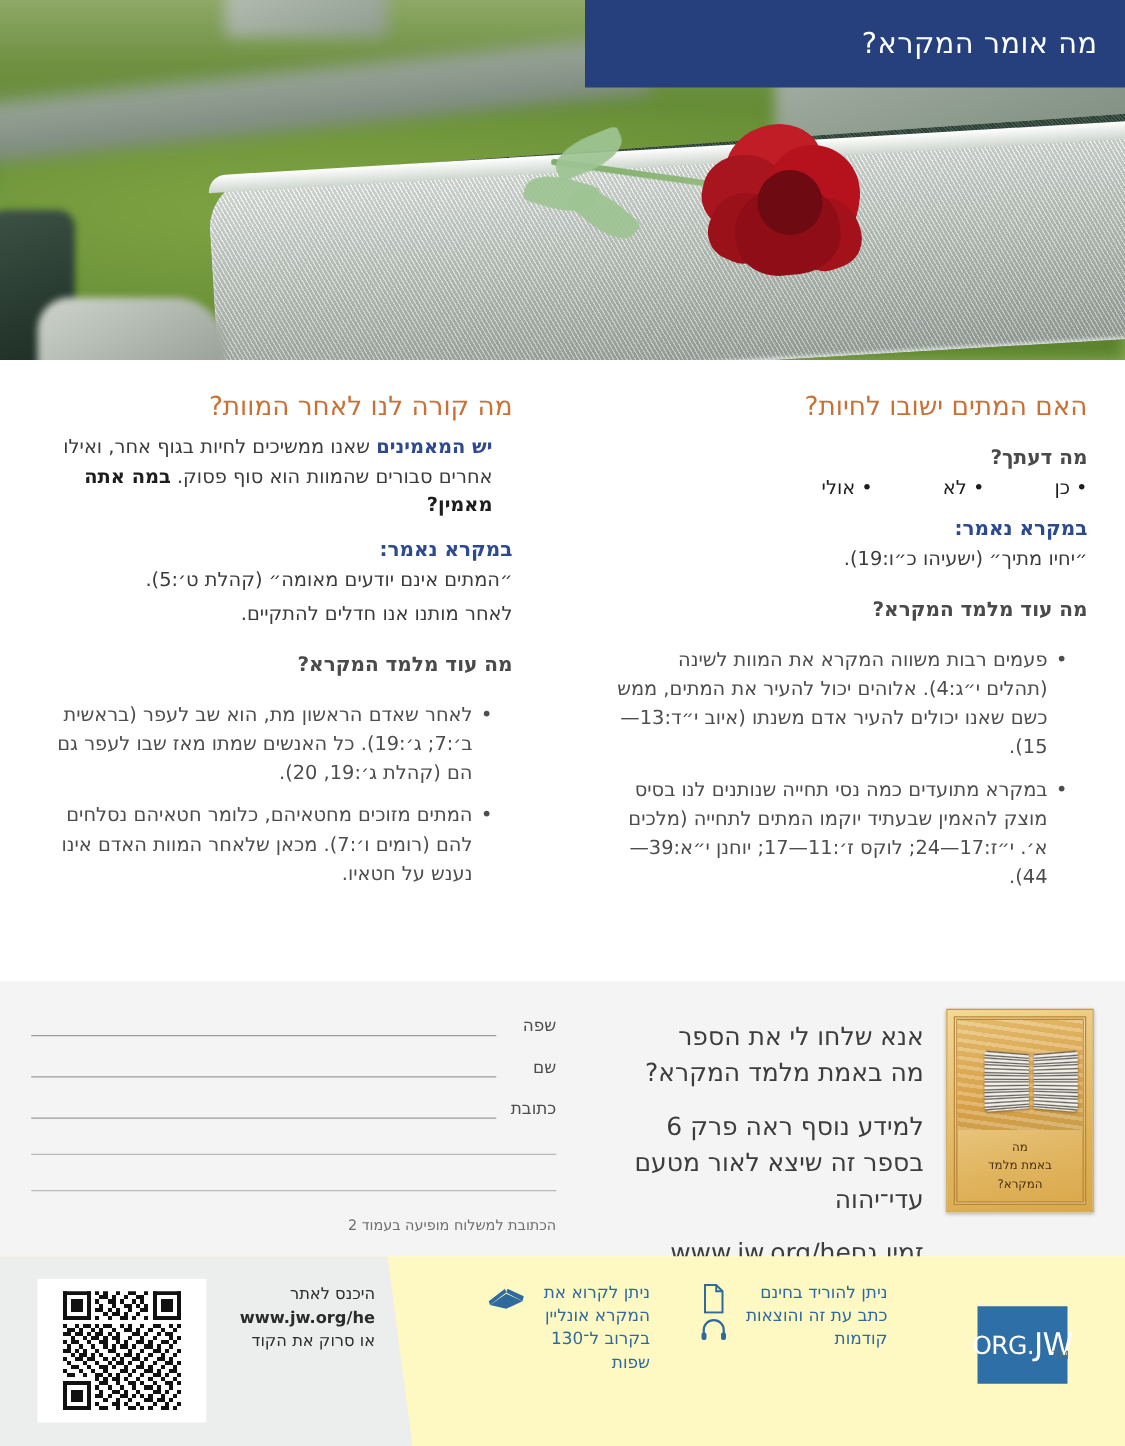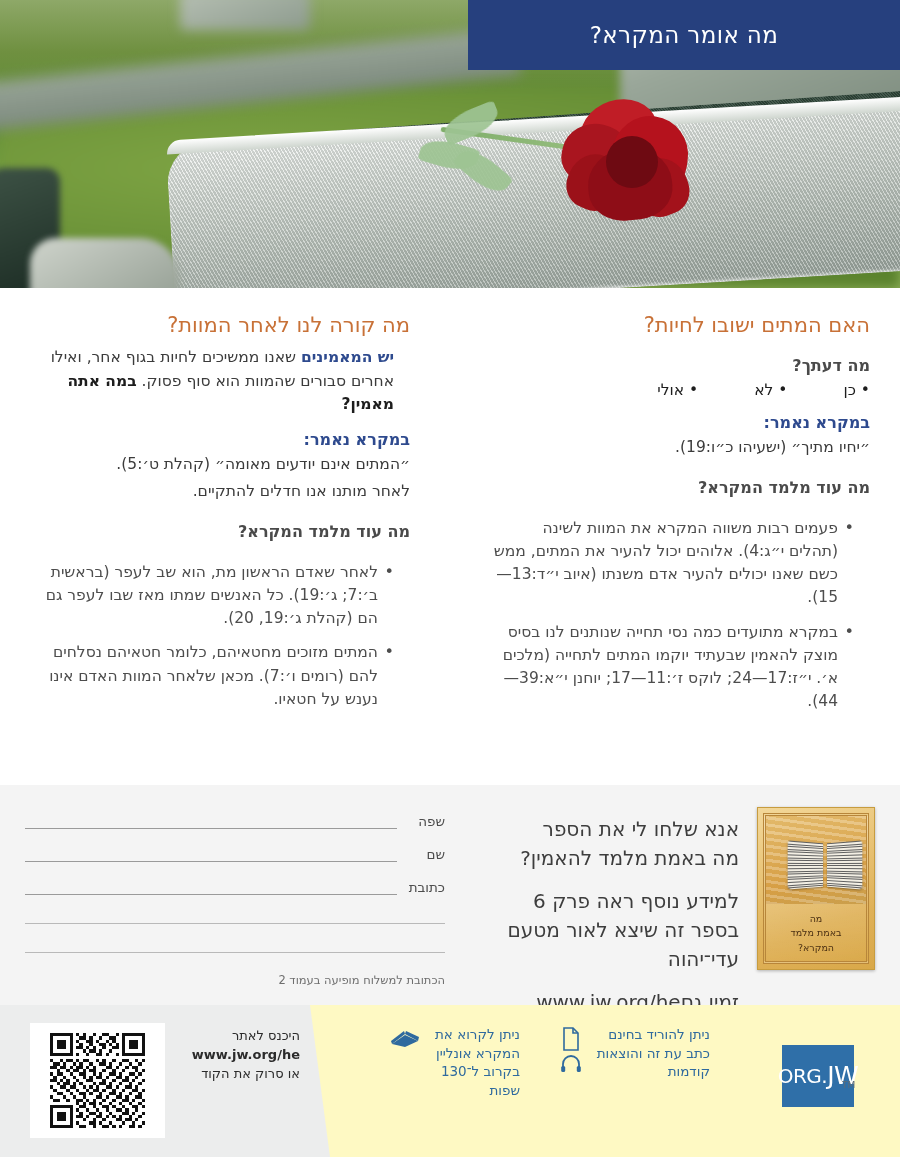--- a/index.html
+++ b/index.html
@@ -98,21 +98,21 @@
   .p3 { left:52px; top:20px; width:76px; height:78px; background:#b5121d; transform:rotate(8deg); }
   .p4 { left:28px; top:52px; width:84px; height:72px; background:#8e0d17; transform:rotate(-6deg); }
   .p5 { left:46px; top:40px; width:52px; height:52px; background:#6e0a12; border-radius:50%; }
   .p6 { left:8px;  top:58px; width:52px; height:56px; background:#9b1119; transform:rotate(24deg); }
   .p7 { left:74px; top:62px; width:54px; height:58px; background:#a3121b; transform:rotate(-20deg); }
 
   
   .banner {
     position:absolute; left:468px; top:0; width:432px; height:70px;
     background:#26407e; color:#fff;
-    display:flex; align-items:center; justify-content:center;
+    display:flex; align-items:center; justify-content:flex-start;
     padding:0 22px;
   }
   .banner-title { font-size:23px; font-weight:400; letter-spacing:.4px; }
 
   
   .content {
     position:absolute; top:288px; left:0; width:900px; height:497px;
     display:flex; flex-direction:row;
     padding:0;
   }
@@ -326,21 +326,21 @@
       <div class="btitle">
         <div>מה</div>
         <div>באמת מלמד</div>
         <div>המקרא?</div>
       </div>
     </div>
 
     <div class="offer-text">
       <p>
         <span>אנא שלחו לי את הספר</span><br>
-        <span>מה באמת מלמד להאמין?</span>
+        <span>מה באמת מלמד המקרא?</span>
       </p>
       <p>למידע נוסף ראה פרק 6 בספר זה שיצא לאור מטעם עדי־יהוה</p>
       <p class="link"><span>www.jw.org/he</span><span>זמין גם באתר </span></p>
     </div>
   </div>
 </div>
 
 <div class="footer">
   <div class="footer-lightwedge"></div>
 

